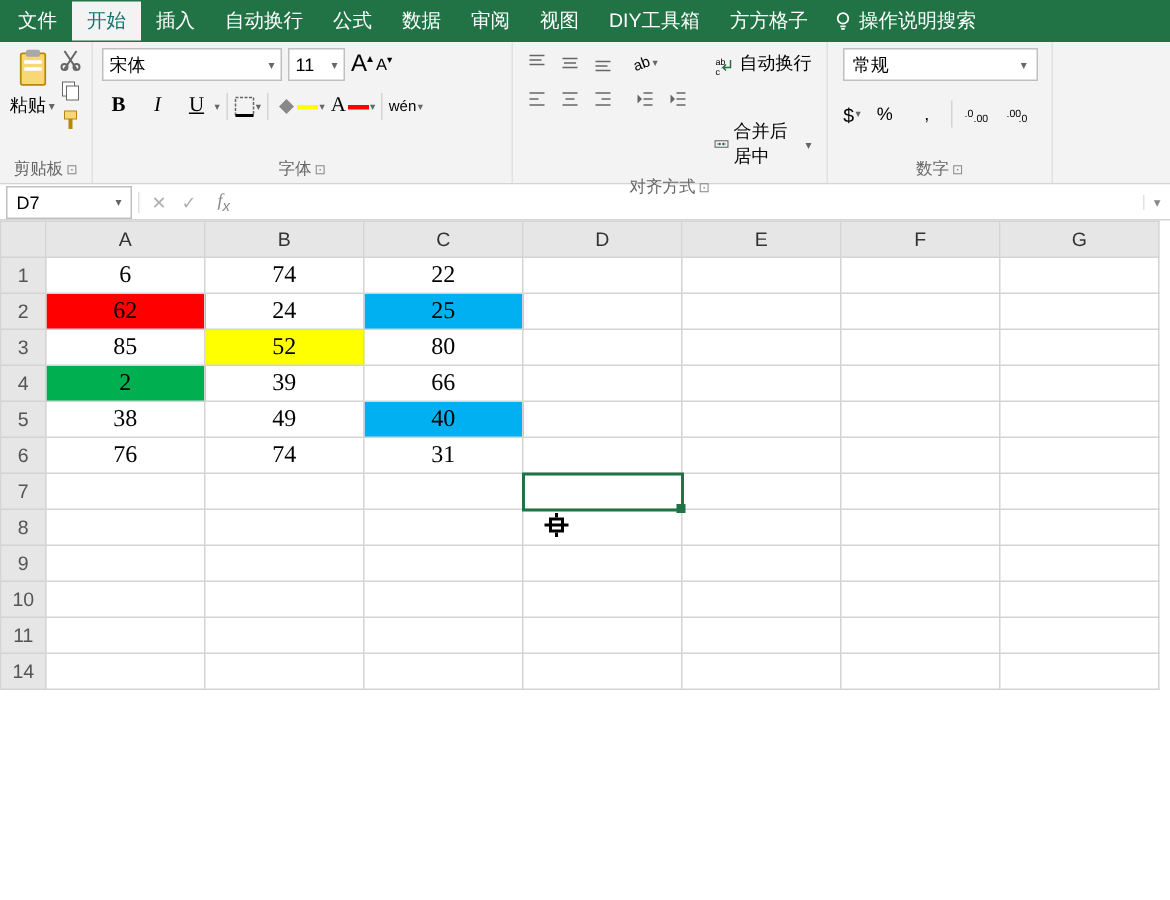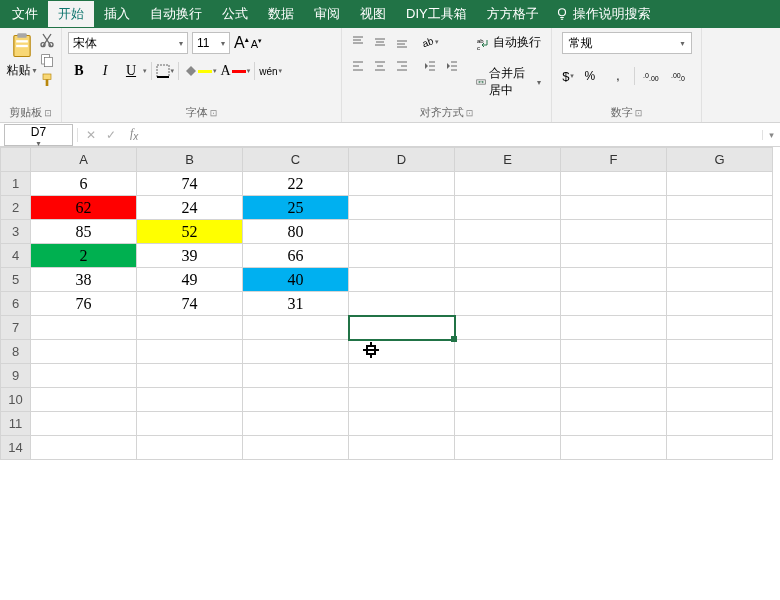--- a/index.html
+++ b/index.html
@@ -52,21 +52,21 @@
 .num-group { width: 150px; align-items: center; }
 .numbox { width: 130px; height: 22px; border: 1px solid #c0c0c0; background: #fff; padding: 0 6px; display: flex; align-items: center; justify-content: space-between; cursor: pointer; margin-bottom: 6px; }
 .nrow { display: flex; gap: 4px; align-items: center; margin-top: 6px; }
 .nb { width: 24px; height: 20px; display: flex; align-items: center; justify-content: center; cursor: pointer; font-size: 12px; }
 
 .cond-group { width: 40px; display: flex; flex-direction: column; align-items: center; padding-top: 6px; }
 .cond-icon { width: 28px; height: 24px; }
 .cond-lbl { font-size: 11px; text-align: center; margin-top: 2px; }
 
 .namefx { display: flex; align-items: center; height: 24px; border-bottom: 1px solid #d4d4d4; background: #fff; }
-.namebox { width: 69px; height: 22px; border: 1px solid #c0c0c0; margin: 0 4px; padding: 0 6px; display: flex; align-items: center; justify-content: space-between; background: #fff; cursor: pointer; flex-direction: column; }
+.namebox { width: 84px; height: 22px; border: 1px solid #c0c0c0; margin: 0 4px; padding: 0 6px; display: flex; align-items: center; justify-content: space-between; background: #fff; cursor: pointer; }
 .fx-btns { display: flex; gap: 2px; padding: 0 4px; border-left: 1px solid #e1e1e1; color: #b0b0b0; }
 .fx-btns span { width: 18px; text-align: center; cursor: pointer; }
 .fx-label { font-style: italic; font-family: "Times New Roman"; margin: 0 6px; color: #888; }
 .fbar { flex: 1; height: 22px; border: none; outline: none; font-size: 12px; }
 .fbar-exp { width: 18px; text-align: center; color: #888; border-left: 1px solid #e1e1e1; cursor: pointer; font-size: 9px; }
 
 .sheet { position: relative; user-select: none; }
 .sheet table { border-collapse: collapse; table-layout: fixed; }
 .sheet th, .sheet td { border: 1px solid #d4d4d4; height: 24px; font-size: 16px; font-family: "SimSun", serif; color: #000; }
 .sheet th { background: #e6e6e6; font-weight: normal; font-size: 13px; color: #333; text-align: center; font-family: Arial; }
@@ -274,21 +274,21 @@
       </div>
       <div>
         <div class="wrap-btn">
           <svg width="14" height="14" viewBox="0 0 14 14">
               <text x="1" y="6" font-size="6">ab</text>
               <path d="M11 3v5H6l2-2M6 8l2 2" stroke="#217346" fill="none"></path>
               <text x="1" y="13" font-size="6">c</text>
             </svg>
           <span>自动换行</span>
         </div>
-        <div class="merge-btn" style="margin-top:10px">
+        <div class="merge-btn" style="margin-top:24px">
           <svg width="14" height="14" viewBox="0 0 14 14">
               <rect x="1" y="4" width="12" height="6" fill="none" stroke="#666"></rect>
               <path d="M3 7h3M8 7h3M5 6l1 1-1 1M9 6l-1 1 1 1" stroke="#217346"></path>
             </svg>
           <span>合并后居中</span>
             <span class="dd" style="margin-left:2px">▾</span>
         </div>
       </div>
     </div>
     <div class="group-label">

